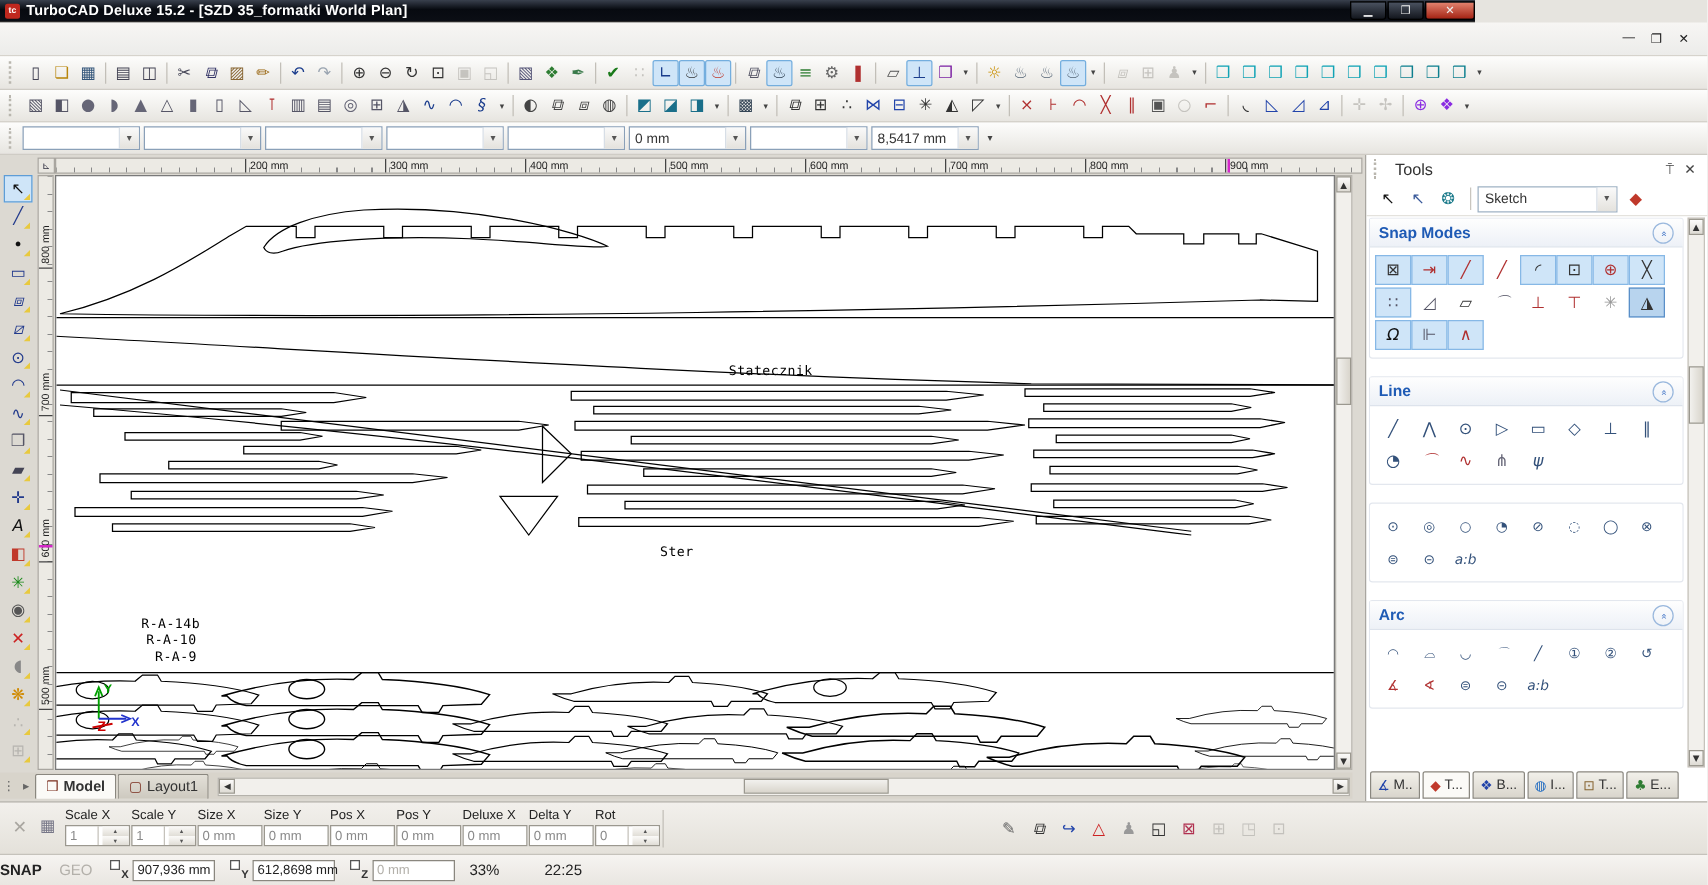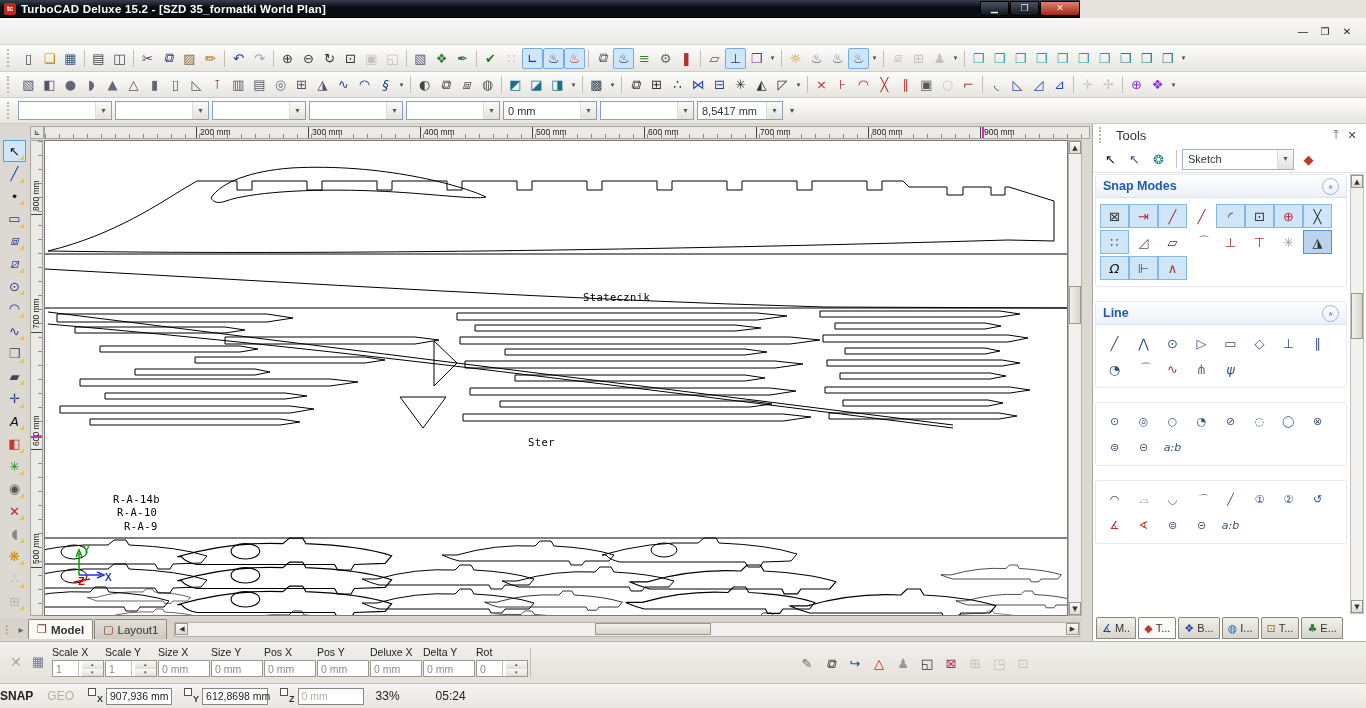--- a/index.html
+++ b/index.html
@@ -1,21 +1,21 @@
 <!DOCTYPE html>
 <html><head>
 <meta charset="utf-8">
 <style>
   html,body{margin:0;padding:0}
   body{width:1366px;height:708px;position:relative;overflow:hidden;
        font-family:"Liberation Sans",sans-serif;background:#e6e4df;font-size:12px;color:#222}
   .glyph,i,.tbbtn{font-family:"DejaVu Sans",sans-serif}
 
   
-  .titlebar{position:absolute;left:0;top:0;width:1080px;height:18px;
+  .titlebar{position:absolute;left:0;top:0;width:1180px;height:18px;
     background:linear-gradient(#39404d,#070a10 45%,#0b0e15);color:#fff;
     display:flex;align-items:center;border-bottom:1px solid #000;box-sizing:border-box}
   .appicon{width:12px;height:12px;background:#c0281e;border-radius:2px;margin:0 5px 0 4px;
     color:#fff;font-size:7px;line-height:12px;text-align:center;font-weight:bold}
   .wtitle{font-size:11.5px;font-weight:600;letter-spacing:.2px}
   .wbtns{margin-left:auto;display:flex;height:16px}
   .wbtn{width:29px;height:15px;margin-left:1px;display:flex;align-items:center;justify-content:center;
     font-size:9px;color:#eee;background:linear-gradient(#4a5260,#13161d);border-radius:0 0 3px 3px;border:1px solid #000;box-sizing:border-box}
   .wbtn.close{background:linear-gradient(#e2836f,#a42314);width:40px}
 
@@ -942,20 +942,26 @@
             </span>
             <span class="pbtn glyph" style="font-size: 11px; color: rgb(51, 81, 122);">
               <i>⊝</i>
             </span>
             <span class="pbtn glyph" style="font-size: 11px; color: rgb(51, 81, 122);">
               <i>a:b</i>
             </span>
           </div>
       </div>
       <div class="sec">
+        <div class="sec-h">
+          <span class="sec-t">Arc</span>
+          <span class="chev">
+              <i>«</i>
+            </span>
+        </div>
         <div class="sec-b">
 
         <span class="pbtn glyph" style="font-size: 11px; color: rgb(51, 81, 122);">
               <i>◠</i>
             </span>
             <span class="pbtn glyph" style="font-size: 11px; color: rgb(51, 81, 122);">
               <i>⌓</i>
             </span>
             <span class="pbtn glyph" style="font-size: 11px; color: rgb(51, 81, 122);">
               <i>◡</i>
@@ -1156,14 +1162,14 @@
       <i></i>
       <b>Y</b>
     </span>
   <span class="coord">612,8698 mm</span>
   <span class="lockbox">
       <i></i>
       <b>Z</b>
     </span>
   <span class="coord off">0 mm</span>
   <span class="stzoom">33%</span>
-  <span class="sttime">05:24</span>
+  <span class="sttime">22:25</span>
 </div>
 
 </body></html>

